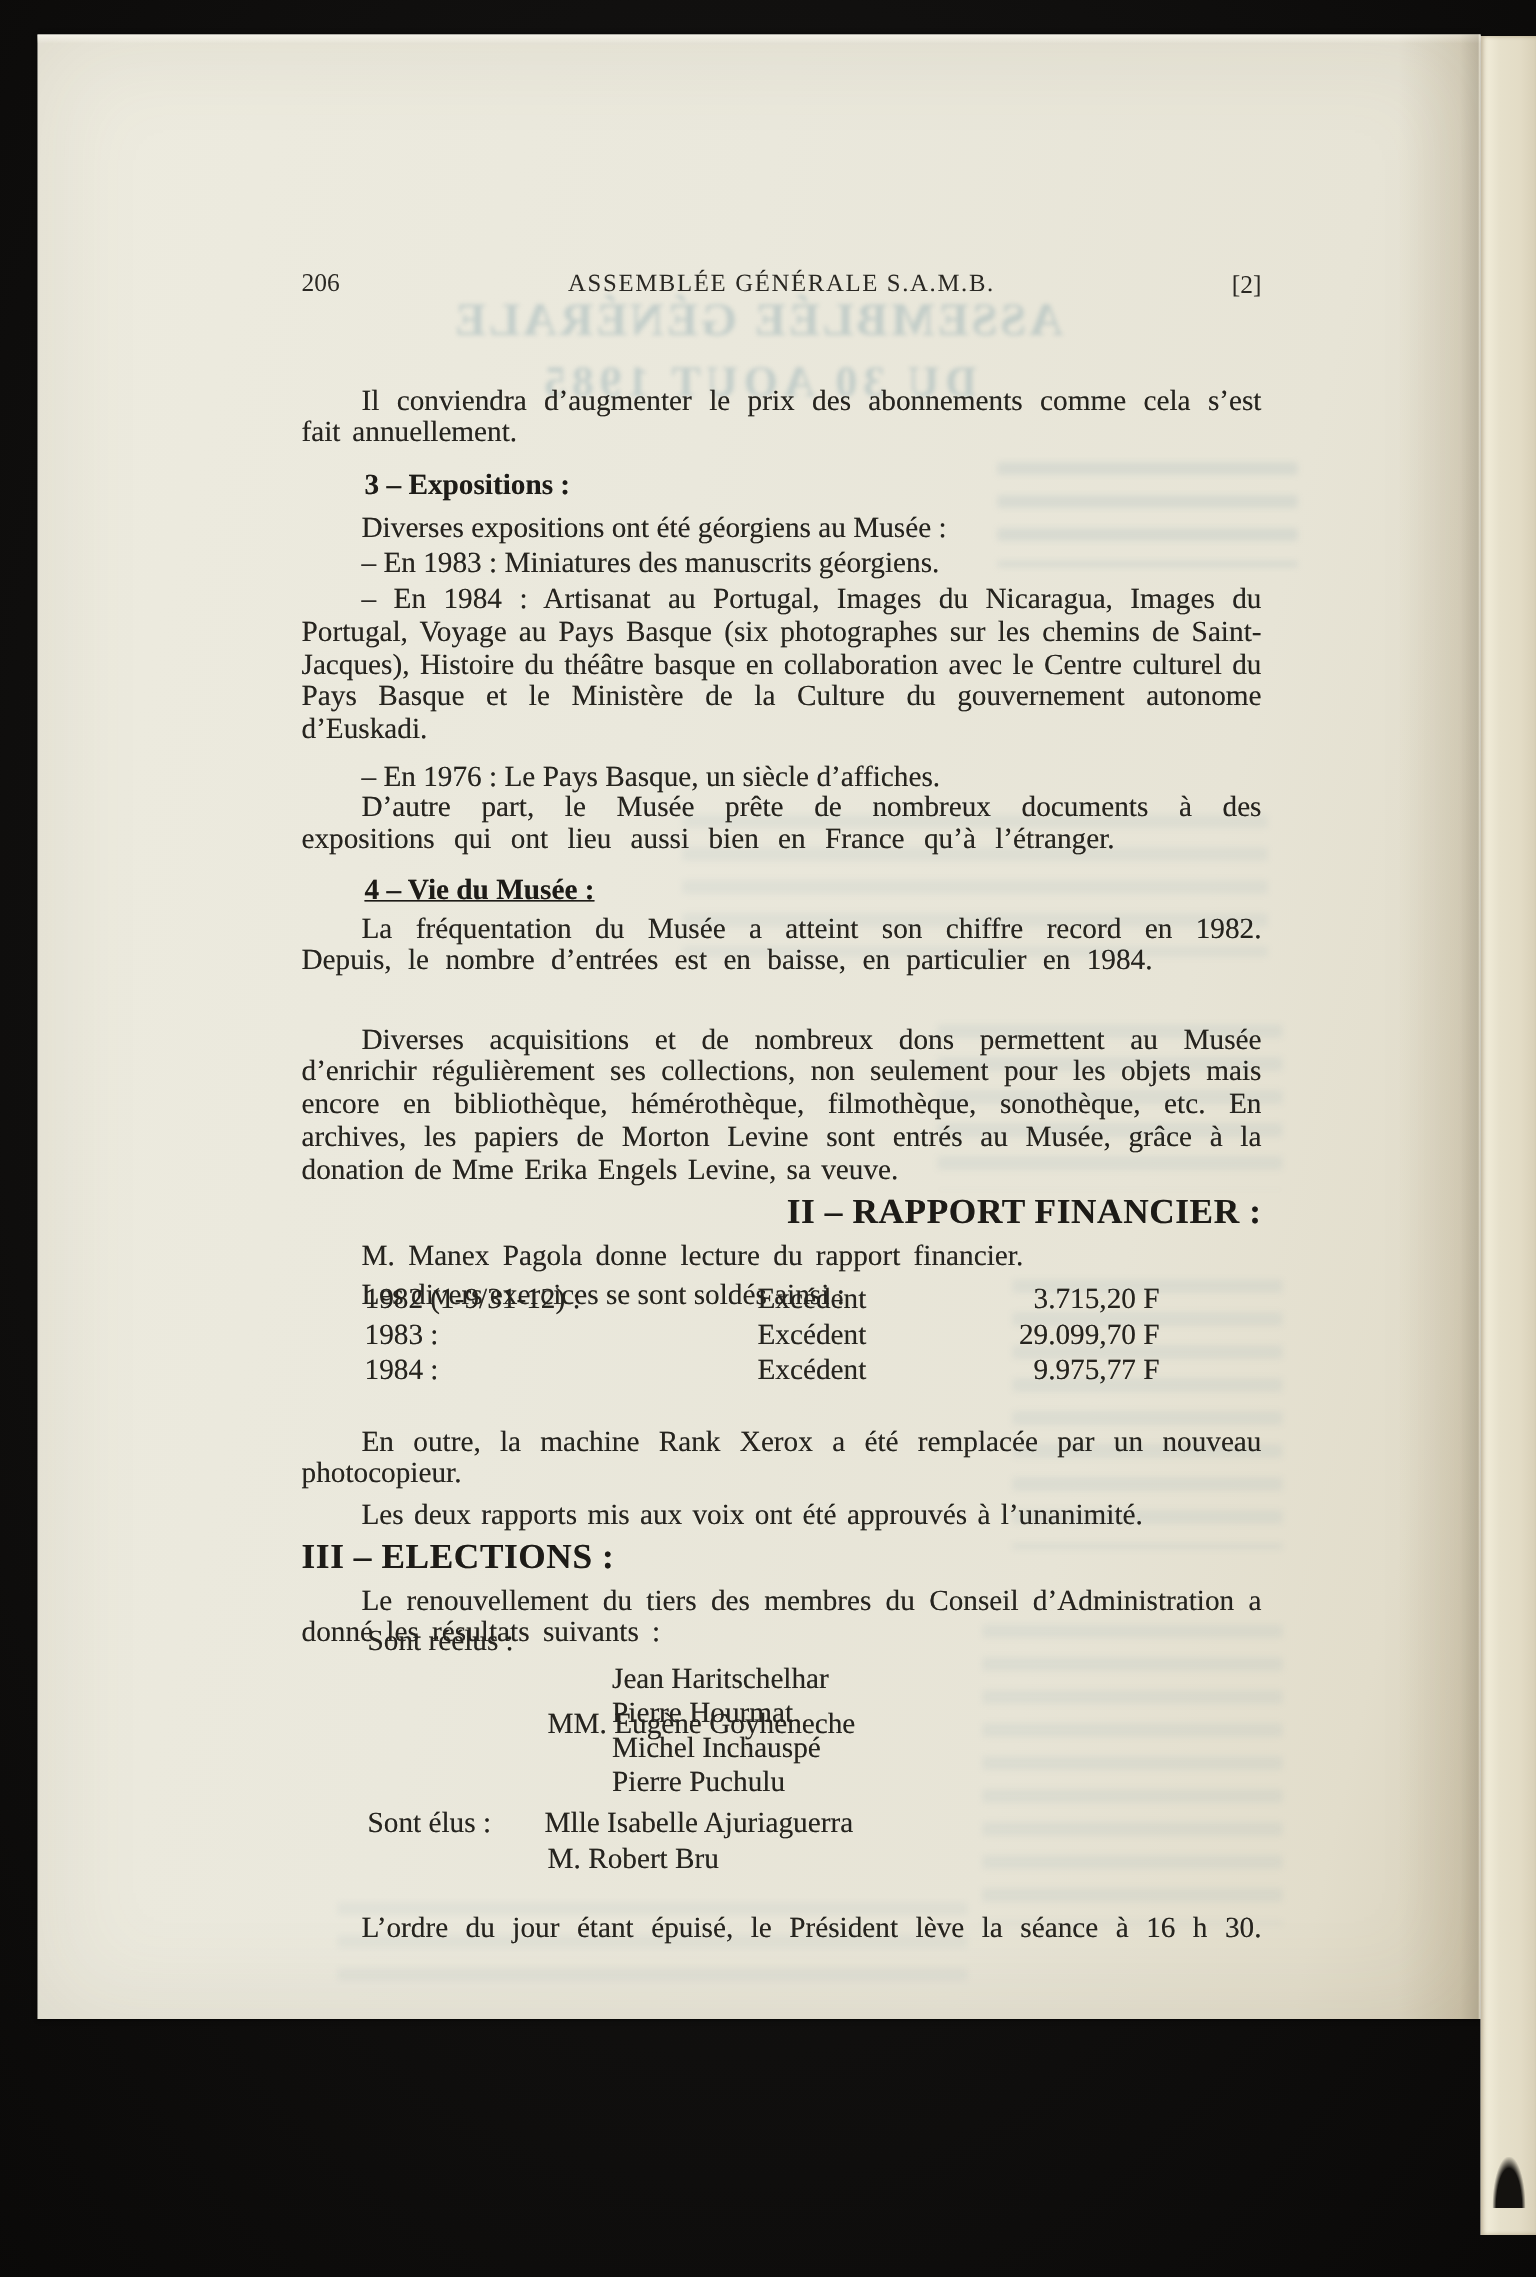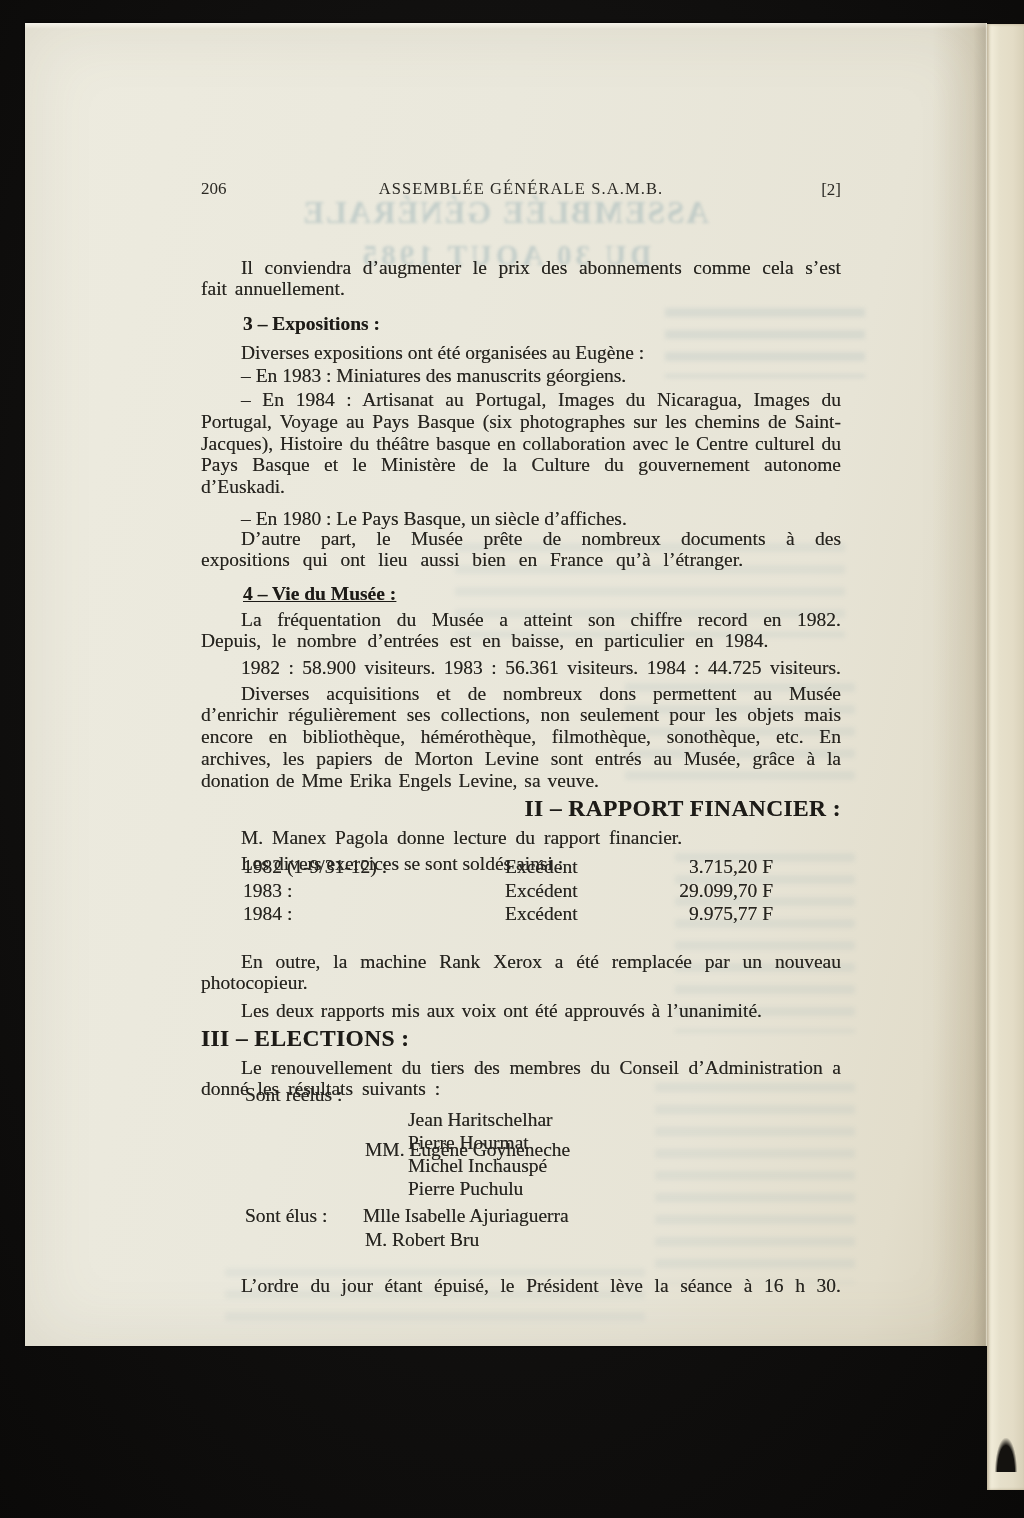--- a/index.html
+++ b/index.html
@@ -95,29 +95,28 @@
 
     <div class="runhead">
       <span class="pn">206</span>
       <span class="rt">ASSEMBLÉE GÉNÉRALE S.A.M.B.</span>
       <span class="fm">[2]</span>
     </div>
 
     <p class="t just ind" style="top:214px;word-spacing:3px;">Il conviendra d’augmenter le prix des abonnements comme cela s’est fait annuellement.</p>
 
     <h3 class="t h-sub" style="top:270px;left:218px;">3 – Expositions :</h3>
-    <p class="t ind" style="top:299px;">Diverses expositions ont été organisées au Eugène :</p>
+    <p class="t ind" style="top:299px;">Diverses expositions ont été géorgiens au Musée :</p>
     <p class="t ind" style="top:322px;">– En 1983 : Miniatures des manuscrits géorgiens.</p>
     <p class="t just ind" style="top:347px;word-spacing:1.5px;margin-top:19px;">– En 1984 : Artisanat au Portugal, Images du Nicaragua, Images du Portugal, Voyage au Pays Basque (six photographes sur les chemins de Saint-Jacques), Histoire du théâtre basque en collaboration avec le Centre culturel du Pays Basque et le Ministère de la Culture du gouvernement autonome d’Euskadi.</p>
-    <p class="t ind" style="top:465px;">– En 1980 : Le Pays Basque, un siècle d’affiches.</p>
+    <p class="t ind" style="top:465px;">– En 1976 : Le Pays Basque, un siècle d’affiches.</p>
     <p class="t just ind" style="top:485px;word-spacing:8px;">D’autre part, le Musée prête de nombreux documents à des expositions qui ont lieu aussi bien en France qu’à l’étranger.</p>
 
     <h3 class="t h-sub" style="top:540px;left:218px;text-decoration:underline;">4 – Vie du Musée :</h3>
     <p class="t just ind" style="top:566px;word-spacing:6px;">La fréquentation du Musée a atteint son chiffre record en 1982. Depuis, le nombre d’entrées est en baisse, en particulier en 1984.</p>
-    <p class="t fill ind" style="top:614px;">1982 : 58.900 visiteurs. 1983 : 56.361 visiteurs. 1984 : 44.725 visiteurs.</p>
     <p class="t just ind" style="top:640px;word-spacing:2px;">Diverses acquisitions et de nombreux dons permettent au Musée d’enrichir régulièrement ses collections, non seulement pour les objets mais encore en bibliothèque, hémérothèque, filmothèque, sonothèque, etc. En archives, les papiers de Morton Levine sont entrés au Musée, grâce à la donation de Mme Erika Engels Levine, sa veuve.</p>
 
     <h2 class="t h-big" style="top:752px;text-align:right;">II – RAPPORT FINANCIER :</h2>
     <p class="t ind" style="top:784px;word-spacing:4px;">M. Manex Pagola donne lecture du rapport financier.</p>
     <p class="t ind" style="top:810px;">Les divers exercices se sont soldés ainsi :</p>
 
     <div class="fin">
       <div class="row">
         <span>1982 (1-9/31-12) :</span>
         <span>Excédent</span>

